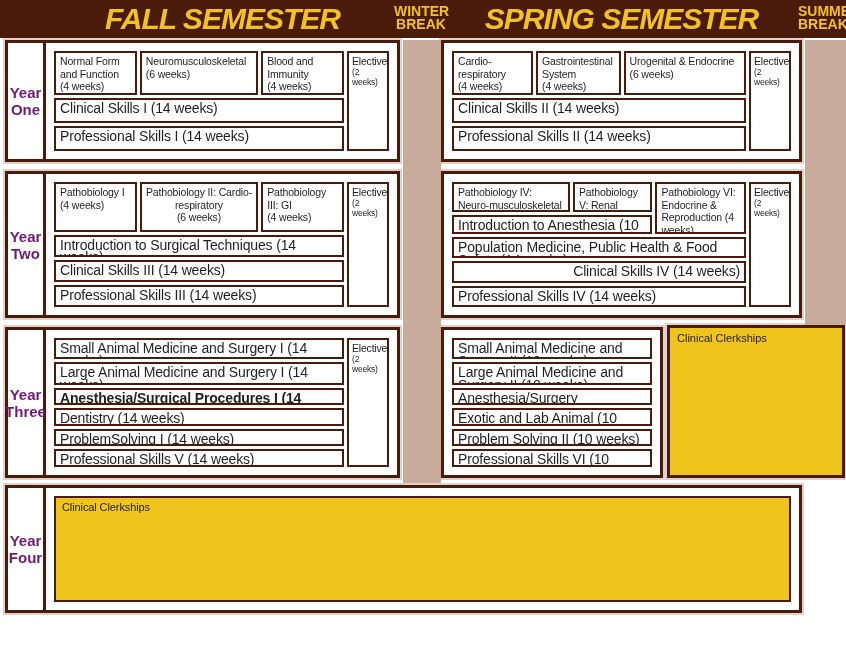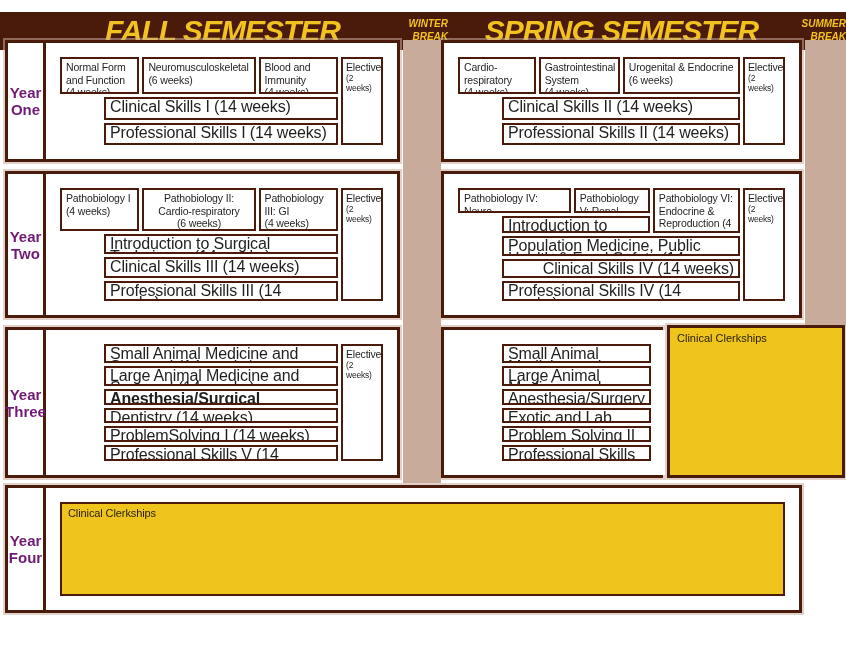--- a/index.html
+++ b/index.html
@@ -3,48 +3,48 @@
 <meta charset="utf-8">
 <style>
   :root{
     --maroon:#4a1a0b; --gold:#eec41d; --title-gold:#f2c31e;
     --pink:#c9ab9b; --ink:#1f1f1f;
   }
   *{box-sizing:border-box; margin:0; padding:0;}
   body{background:#fff; font-family:"Liberation Sans", sans-serif;}
   .canvas{position:relative; width:846px; height:654px; background:#fff; overflow:hidden;}
 
-  .header{position:absolute; left:0; top:12px; width:846px; height:38px; background:var(--maroon);}
+  .header{position:absolute; left:0; top:0; width:846px; height:38px; background:var(--maroon);}
   .sem-title{position:absolute; top:0; height:38px; line-height:37px; text-align:center;
     font-style:italic; font-weight:bold; font-size:30px; letter-spacing:-1px; color:var(--title-gold);}
   .sem-title.fall{left:30px; width:385px;}
   .sem-title.spring{left:441px; width:361px;}
-  .break-label{position:absolute; top:5px; text-align:right; font-style:italic; font-weight:bold;
-    font-size:10px; line-height:13px; color:var(--title-gold);}
+  .break-label{position:absolute; top:5px; text-align:center; font-weight:bold;
+    font-size:14px; line-height:13px; color:var(--title-gold);}
   .break-label.winter{left:394px; width:54px;}
   .break-label.summer{left:798px; width:48px;}
   .break-label span{display:block;}
 
   .strip{position:absolute; background:var(--pink);}
   .winter-strip{left:403px; top:40px; width:38px; height:443px;}
   .summer-strip{left:805px; top:40px; width:41px; height:285px;}
 
   .block{position:absolute; background:#fff; border:3px solid var(--maroon); display:flex;
     box-shadow:0 0 0 2px rgba(201,171,155,.55);}
   .ylabel{width:38px; flex:0 0 38px; border-right:3px solid var(--maroon); display:flex;
     flex-direction:column; align-items:center; justify-content:center;
     font-weight:bold; font-size:15px; line-height:17px; color:#701a75; background:#fff;}
-  .content{flex:1; display:flex; padding:14px; gap:3px; background:#fff;}
+  .content{flex:1; display:flex; padding:8px; gap:3px; background:#fff;}
   .maincol{flex:1; display:flex; flex-direction:column; gap:3px; min-width:0;}
   .cardrow{display:flex; gap:3px; min-height:0;}
   .card{border:2px solid var(--maroon); background:#fff; padding:2px 4px;
     font-size:10.5px; line-height:12.5px; letter-spacing:-0.15px; color:var(--ink); overflow:hidden;}
   .card .wks{display:block;}
   .rowbox{border:2px solid var(--maroon); background:#fff; padding:2px 4px;
-    font-size:16px; line-height:12.5px; letter-spacing:-0.15px; color:var(--ink); overflow:hidden;margin-left:44px;}
+    font-size:14px; line-height:12.5px; letter-spacing:-0.15px; color:var(--ink); overflow:hidden;}
   .elective{flex:0 0 42px; width:42px; border:2px solid var(--maroon); background:#fff;
     padding:2px 3px; font-size:10.5px; line-height:12px; letter-spacing:-0.2px; color:var(--ink);}
   .elective .ewks{display:block; font-size:8.5px; line-height:10px;}
   .goldbox{background:var(--gold); border:2px solid var(--maroon); color:#2a2208;
     font-size:11px; letter-spacing:-0.1px; padding:3px 6px;}
   .clerk-standalone{position:absolute; background:var(--gold); border:3px solid var(--maroon);
     color:#2a2208; font-size:11px; padding:4px 7px; box-shadow:0 0 0 2px rgba(201,171,155,.55);}
 </style>
 </head>
 <body>

